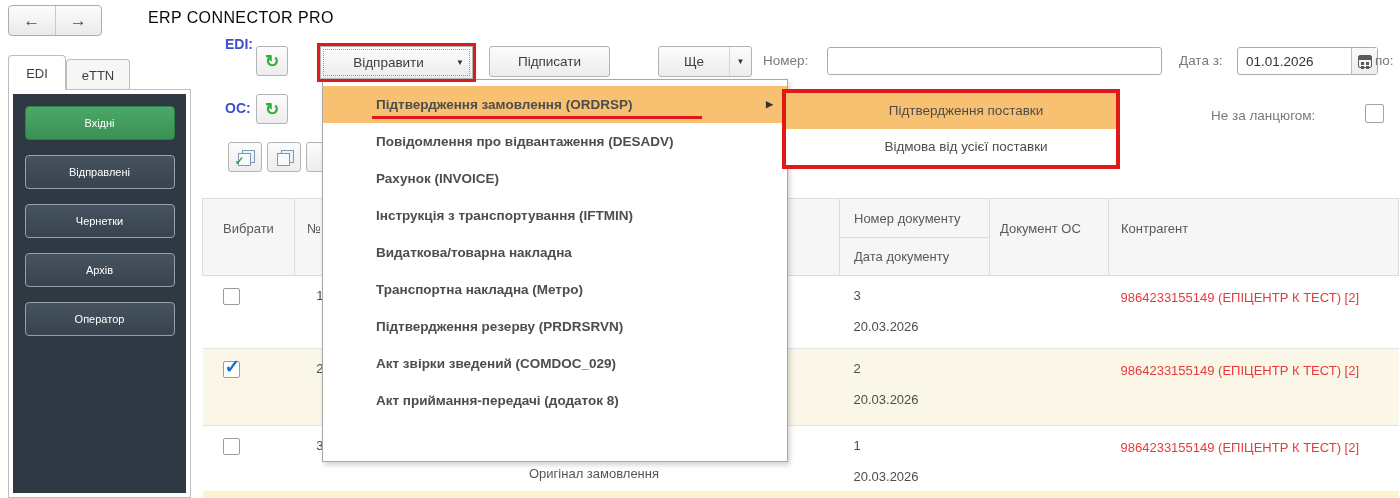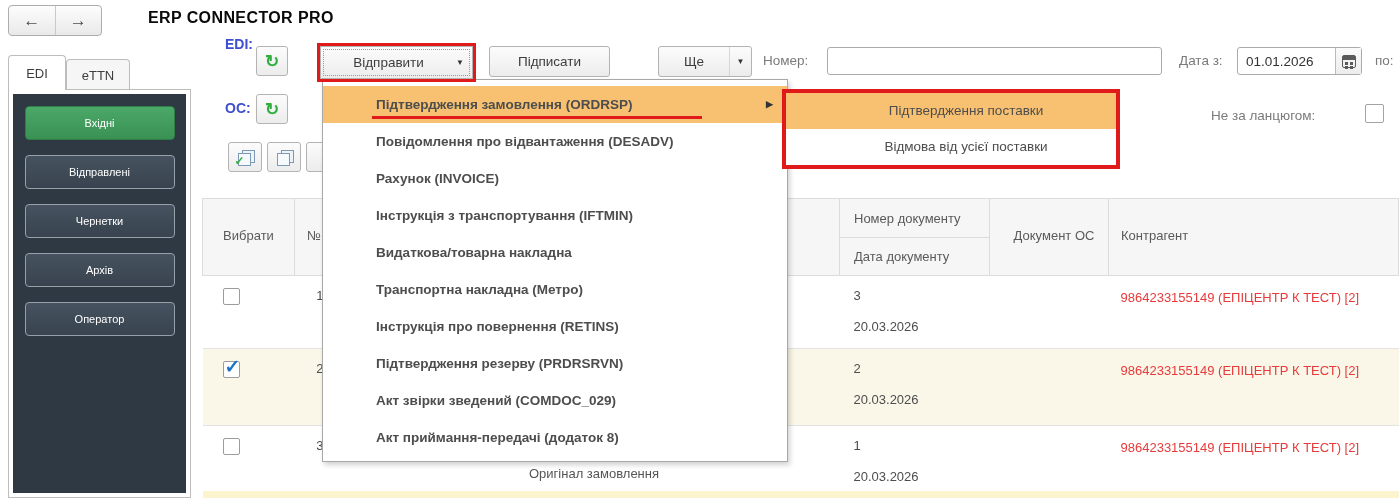--- a/index.html
+++ b/index.html
@@ -7,21 +7,21 @@
     font-family:"Liberation Sans", sans-serif; font-size:13px; color:#444; }
   #page { position:relative; width:1400px; height:498px; background:#fff; }
 
   
   .nav-group { position:absolute; left:8px; top:5px; width:94px; height:31px;
     display:flex; border:1px solid #adadad; border-radius:4px; overflow:hidden;
     background:linear-gradient(#fdfdfd,#e9e9e9); }
   .nav-btn { flex:1; display:flex; align-items:center; justify-content:center;
     font-size:17px; font-weight:bold; color:#4d4d4d; background:transparent; border:none; cursor:pointer; }
   .nav-btn:first-child { border-right:1px solid #c9c9c9; }
-  .app-title { position:absolute; left:148px; top:9px; font-size:16px; font-weight:bold;
+  .app-title { position:absolute; left:148px; top:9px; font-size:16px; font-weight:normal;
     color:#0a0a0a; letter-spacing:.4px; }
 
   
   .tab { position:absolute; display:flex; align-items:center; justify-content:center;
     border:1px solid #bdbdbd; border-bottom:none; border-radius:4px 4px 0 0; color:#3d3d3d; }
   .tab.active { left:8px; top:55px; width:58px; height:35px; background:#fff; z-index:3; }
   .tab.inactive { left:66px; top:59px; width:64px; height:31px; background:#f6f6f6; z-index:2; }
   .side-panel { position:absolute; left:8px; top:89px; width:183px; height:409px;
     background:#fff; border:1px solid #bdbdbd; padding:4px; z-index:2; }
   .side-dark { width:100%; height:100%; background:#2e3944; padding-top:12px; }
@@ -44,21 +44,21 @@
   #send-btn .cap { flex:1; text-align:center; }
   .dd-arrow { font-size:8px; color:#333; margin:0 8px 0 0; }
   #sign-btn { left:489px; top:46px; width:121px; height:31px; }
   #more-btn { left:658px; top:46px; width:94px; height:31px; padding:0; }
   #more-btn .cap { flex:1; text-align:center; }
   #more-btn .dd-sec { width:22px; height:100%; display:flex; align-items:center;
     justify-content:center; border-left:1px solid #d6d6d6; }
   .txt-input { position:absolute; border:1px solid #ababab; border-radius:3px; background:#fff;
     font-family:inherit; font-size:13px; padding:0 8px; color:#333; }
   #number-input { left:827px; top:47px; width:335px; height:28px; }
-  .date-field { position:absolute; left:1237px; top:47px; width:125px; height:28px;
+  .date-field { position:absolute; left:1237px; top:47px; width:141px; height:28px;
     border:1px solid #ababab; border-radius:3px; background:#fff; display:flex; align-items:center; }
   .date-val { flex:1; padding-left:8px; font-size:13.5px; color:#333; }
   .cal-btn { width:26px; height:100%; border-left:1px solid #bbb; background:linear-gradient(#fafafa,#ededed);
     display:flex; align-items:center; justify-content:center; cursor:pointer; }
   .cal-ic { width:14px; height:13px; border:1px solid #5a5a5a; border-radius:2px; position:relative; }
   .cal-ic::before { content:""; position:absolute; left:0; top:0; right:0; height:4px; background:#5a5a5a; }
   .cal-ic::after { content:""; position:absolute; left:2px; top:6px; width:3px; height:3px;
     background:#5a5a5a; box-shadow:5px 0 0 #5a5a5a, 0 4px 0 #5a5a5a, 5px 4px 0 #5a5a5a; }
   .checkbox { position:absolute; width:19px; height:19px; border:1px solid #a3a3a3;
     border-radius:2px; background:#fff; cursor:pointer; }
@@ -72,21 +72,21 @@
   .pages .gchk { position:absolute; left:-3px; top:4px; z-index:2; color:#2fae3e;
     font-size:12px; font-weight:bold; }
 
   
   .grid { position:absolute; left:202px; top:198px; width:1196px; border-collapse:collapse;
     table-layout:fixed; z-index:1; }
   .grid th { background:#f6f6f6; border:1px solid #dcdcdc; font-weight:normal;
     color:#5a5a5a; font-size:13px; }
   .grid td { font-size:13px; color:#4d4d4d; vertical-align:top; }
   .grid tr.body-row { border-top:1px solid #e3e3e3; }
-  th.h-top { vertical-align:top; padding-top:29px; text-align:center; }
+  th.h-top { vertical-align:top; padding-top:22px; text-align:center; }
   th.h-num { text-align:left; padding-left:12px; }
   th.h-sub { text-align:left; padding-left:14px; height:38px;margin-top:46px; }
   tr.hr1 th { height:39px; }
   tr.r1 { height:73px; } tr.r2 { height:77px; background:var(--row-selected-bg,#faf7e8); }
   tr.r3 { height:65px; } tr.strip { height:8px; background:var(--strip-yellow,#fbf4cf); }
   td.c-sel { padding:12px 0 0 20px; }
   td.c-num { text-align:right; padding:12px 25px 0 0; }
   td.c-type { text-align:center; }
   tr.r3 td.c-type { padding-top:40px; color:#555; }
   td.c-docnum { padding:12px 0 0 14px; }
@@ -198,21 +198,21 @@
       <col style="width:150px">
         <col style="width:119px">
         <col style="width:290px">
     </colgroup>
     <tbody>
         <tr class="hr1">
       <th class="h-top" rowspan="2">Вибрати</th>
       <th class="h-top h-num" rowspan="2">№</th>
       <th class="h-top" rowspan="2"></th>
       <th class="h-sub">Номер документу</th>
-      <th class="h-top" rowspan="2" style="text-align:center; padding-left:10px;">Документ ОС</th>
+      <th class="h-top" rowspan="2" style="text-align:left; padding-left:10px;">Документ ОС</th>
       <th class="h-top" rowspan="2" style="text-align:left; padding-left:12px;">Контрагент</th>
     </tr>
     <tr>
           <th class="h-sub">Дата документу</th>
         </tr>
 
     <tr class="body-row r1">
       <td class="c-sel"><span class="cb"></span></td>
       <td class="c-num">1</td>
       <td class="c-type"></td>
@@ -258,21 +258,20 @@
     <div class="menu-item hl">
       <span>Підтвердження замовлення (ORDRSP)</span>
       <span class="annot-underline"></span>
       <span class="sub-arrow">▶</span>
     </div>
     <div class="menu-item">Повідомлення про відвантаження (DESADV)</div>
     <div class="menu-item">Рахунок (INVOICE)</div>
     <div class="menu-item">Інструкція з транспортування (IFTMIN)</div>
     <div class="menu-item">Видаткова/товарна накладна</div>
     <div class="menu-item">Транспортна накладна (Метро)</div>
-    <div class="menu-item">Інструкція про повернення (RETINS)</div>
     <div class="menu-item">Підтвердження резерву (PRDRSRVN)</div>
     <div class="menu-item">Акт звірки зведений (COMDOC_029)</div>
     <div class="menu-item">Акт приймання-передачі (додаток 8)</div>
   </div>
 
   <div class="submenu">
     <div class="submenu-item hl">Підтвердження поставки</div>
     <div class="submenu-item">Відмова від усієї поставки</div>
   </div>
 

